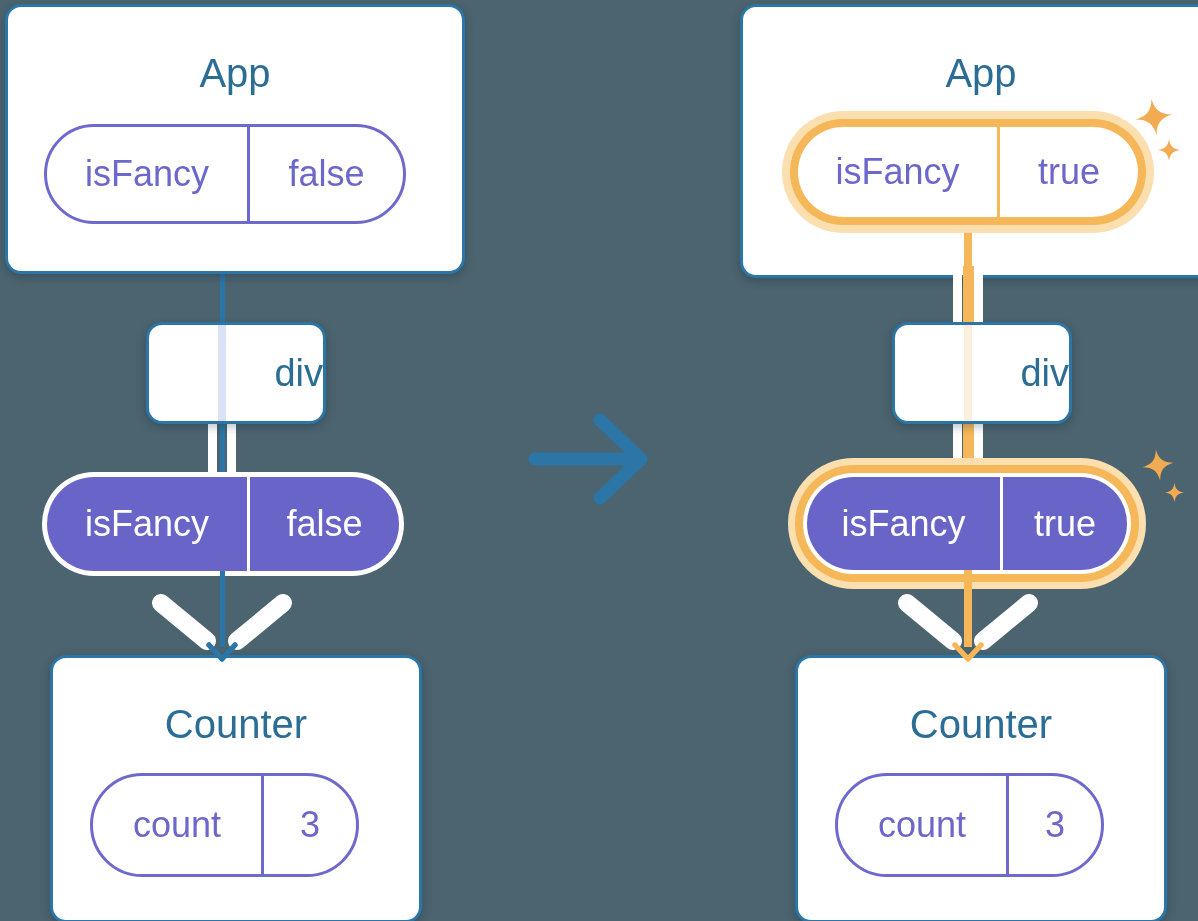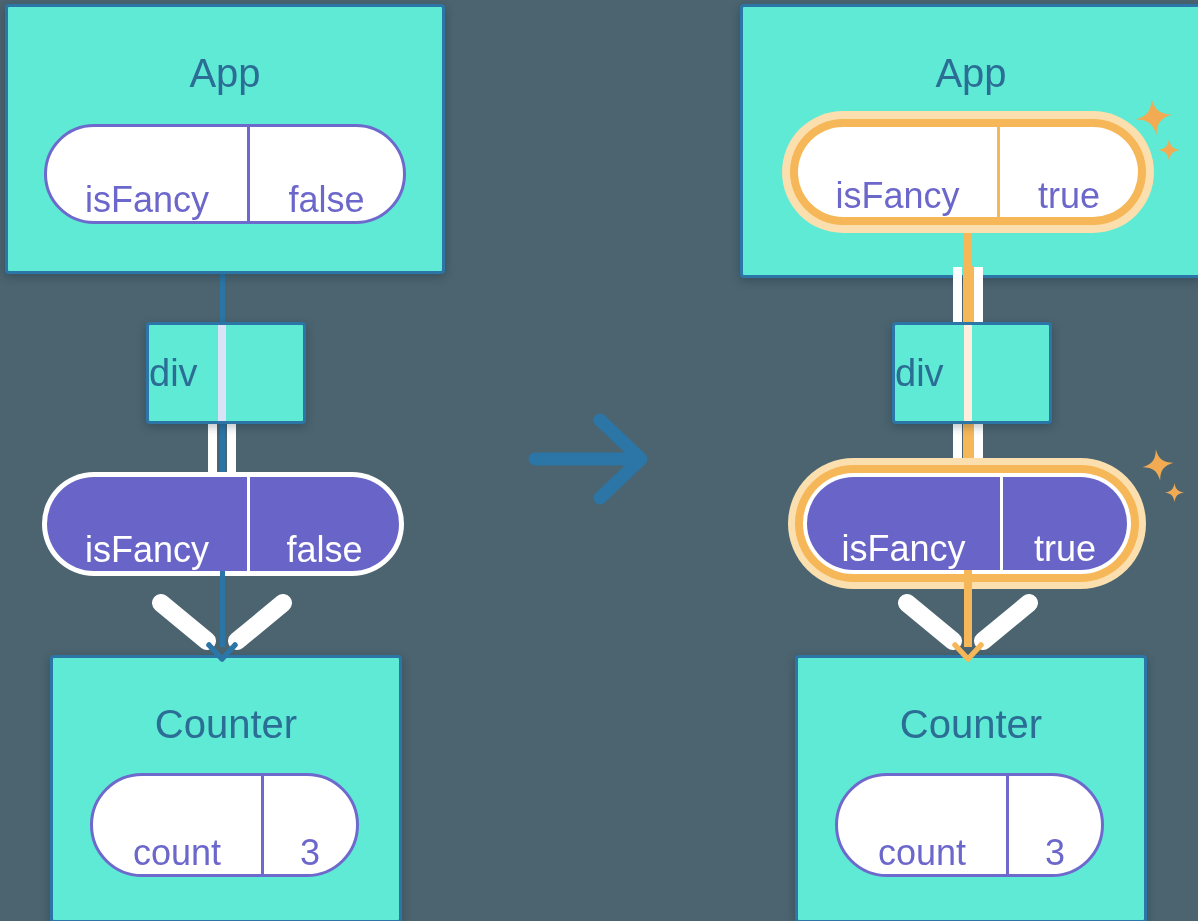--- a/index.html
+++ b/index.html
@@ -13,32 +13,32 @@
     --orange-glow:#fbdfae;
     --orange-faint:#fdeedd;
     --lavender:#d9e2f6;
   }
   html,body{margin:0;padding:0;background:var(--bg);}
   .canvas{
     position:relative;width:1198px;height:921px;background:var(--bg);
     font-family:"Liberation Sans",sans-serif;overflow:hidden;
   }
   .card{
-    position:absolute;background:#5eead4;border:3px solid var(--blue);
-    border-radius:4px;box-shadow:0 3px 10px rgba(8,30,42,.28);z-index:2;
+    position:absolute;background:#ffffff;border:3px solid var(--blue);
+    border-radius:16px;box-shadow:0 3px 10px rgba(8,30,42,.28);z-index:2;padding-left:20px;
   }
   .title{
     position:absolute;left:0;right:0;top:42px;text-align:center;
     font-size:40px;line-height:48px;font-weight:500;color:var(--blue-text);
   }
-  .divcard{display:flex;align-items:center;justify-content:flex-start;}
+  .divcard{display:flex;align-items:center;justify-content:flex-end;}
   .divlabel{position:relative;font-size:38px;font-weight:500;color:var(--blue-text);z-index:2;}
   .wire{position:absolute;top:0;bottom:0;width:8px;z-index:1;}
   .pill{position:absolute;display:flex;border-radius:999px;font-size:36px;z-index:4;}
-  .pill .cell{display:flex;align-items:flex-end;justify-content:center;height:100%;}
+  .pill .cell{display:flex;align-items:center;justify-content:center;height:100%;}
   .pill .cell.k{border-right:3px solid;}
   .pill .cell.v{flex:1;}
   .pill.outline{border:3px solid var(--purple-line);color:var(--purple-text);background:#fff;}
   .pill.outline .cell.k{border-right-color:var(--purple-line);}
   .pill.filled{background:var(--purple);color:#fff;box-shadow:0 0 0 5px #fff;}
   .pill.filled .cell.k{border-right-color:#fff;}
   .pill.fancy{background:#fff;color:var(--purple-text);
     box-shadow:0 0 0 8px var(--orange),0 0 0 16px var(--orange-glow);}
   .pill.fancy .cell.k{border-right-color:var(--orange);}
   .pill.filled.ringed{box-shadow:0 0 0 4px #fff,0 0 0 12px var(--orange),0 0 0 19px var(--orange-glow);}

